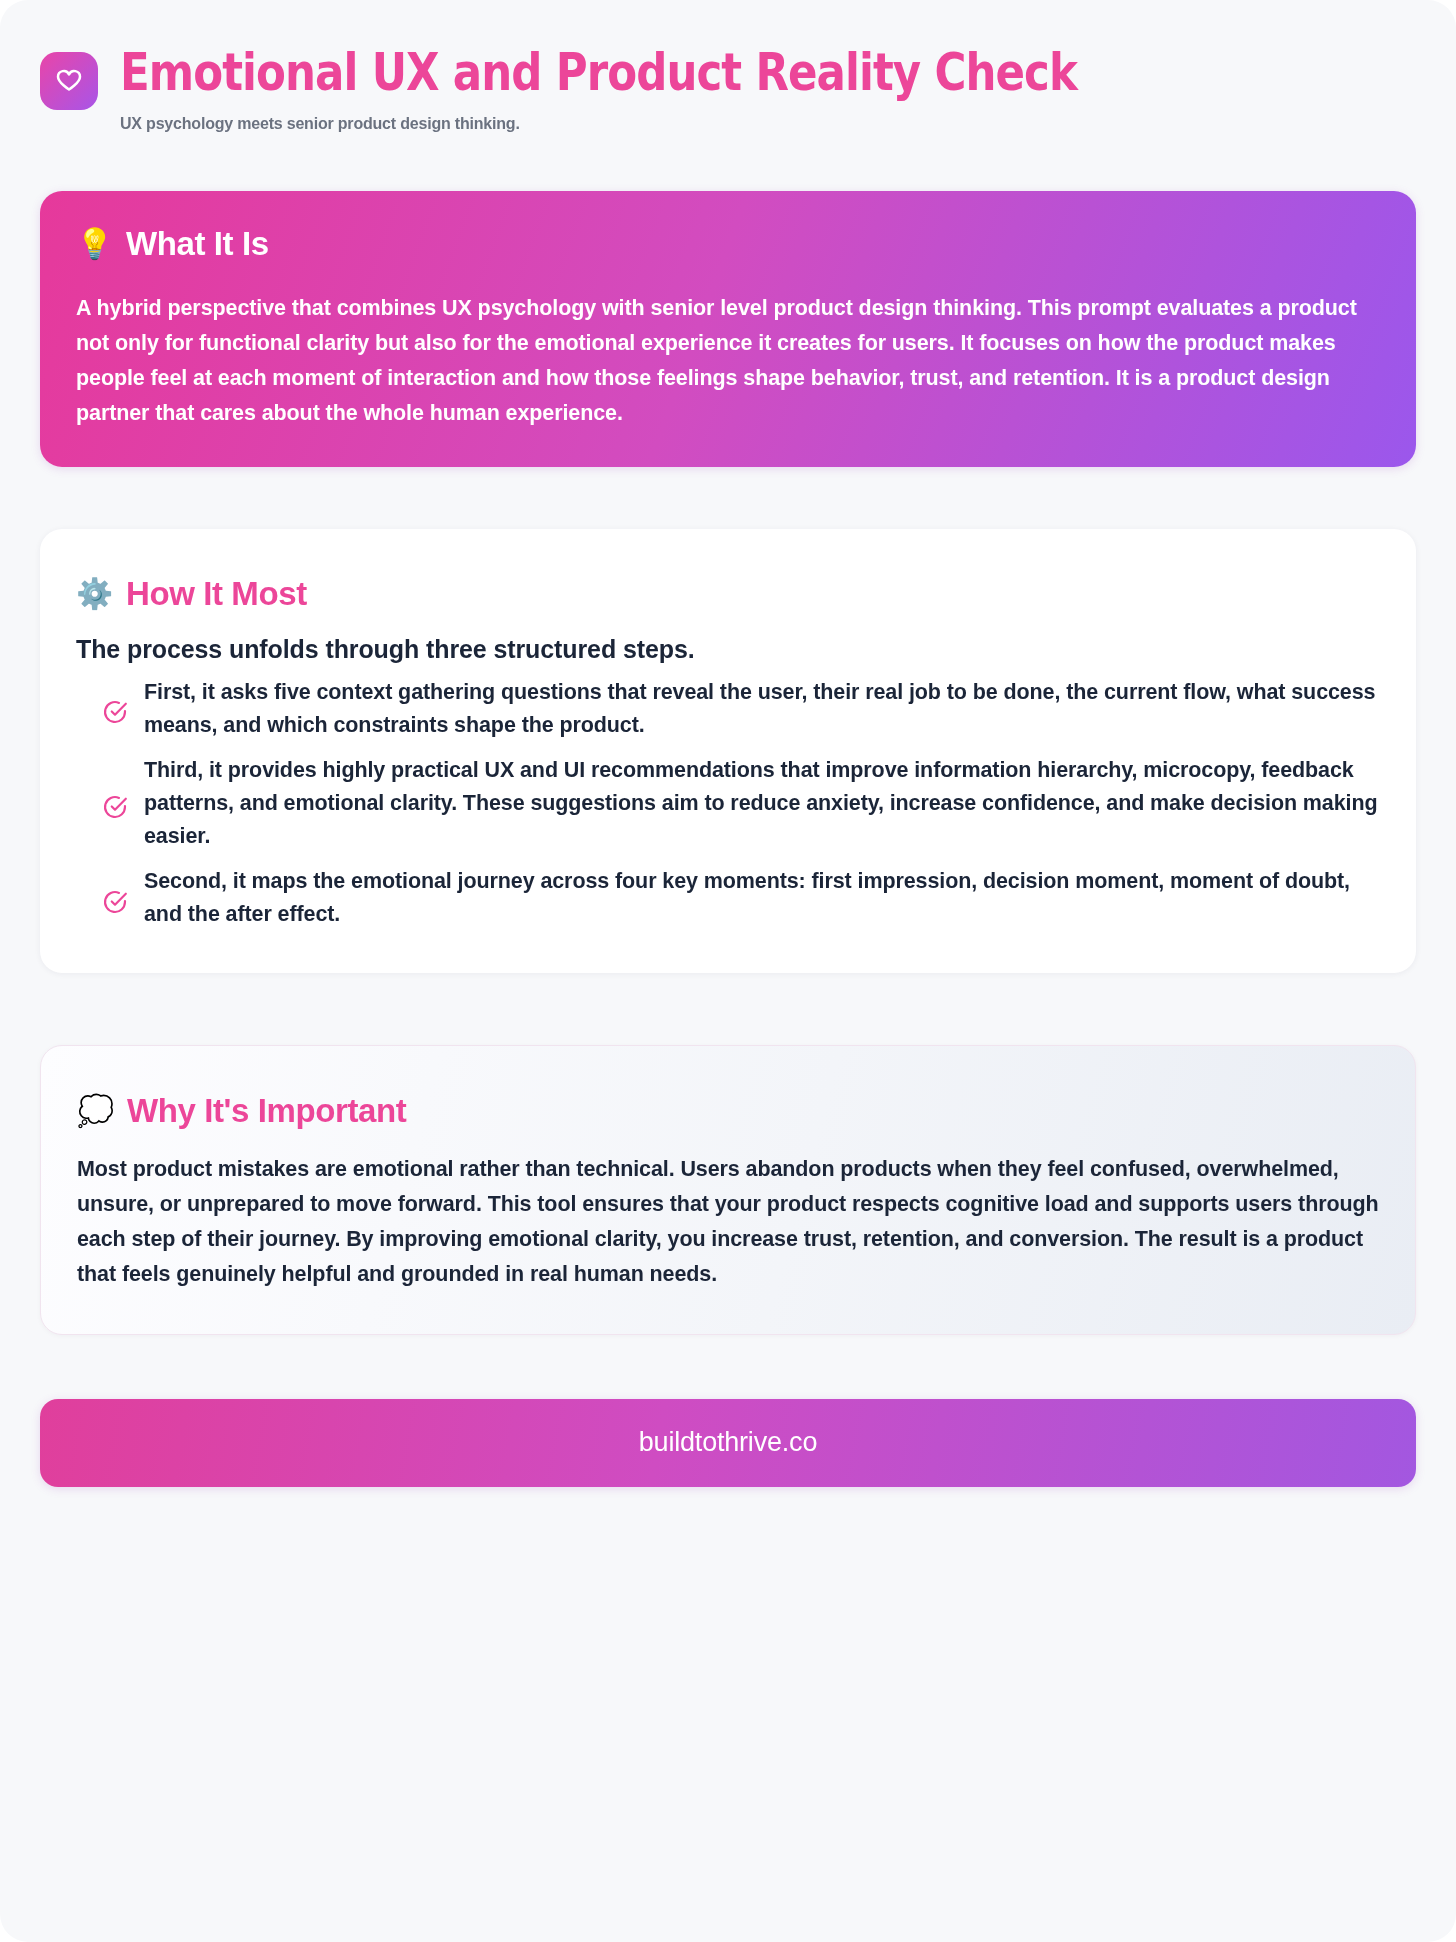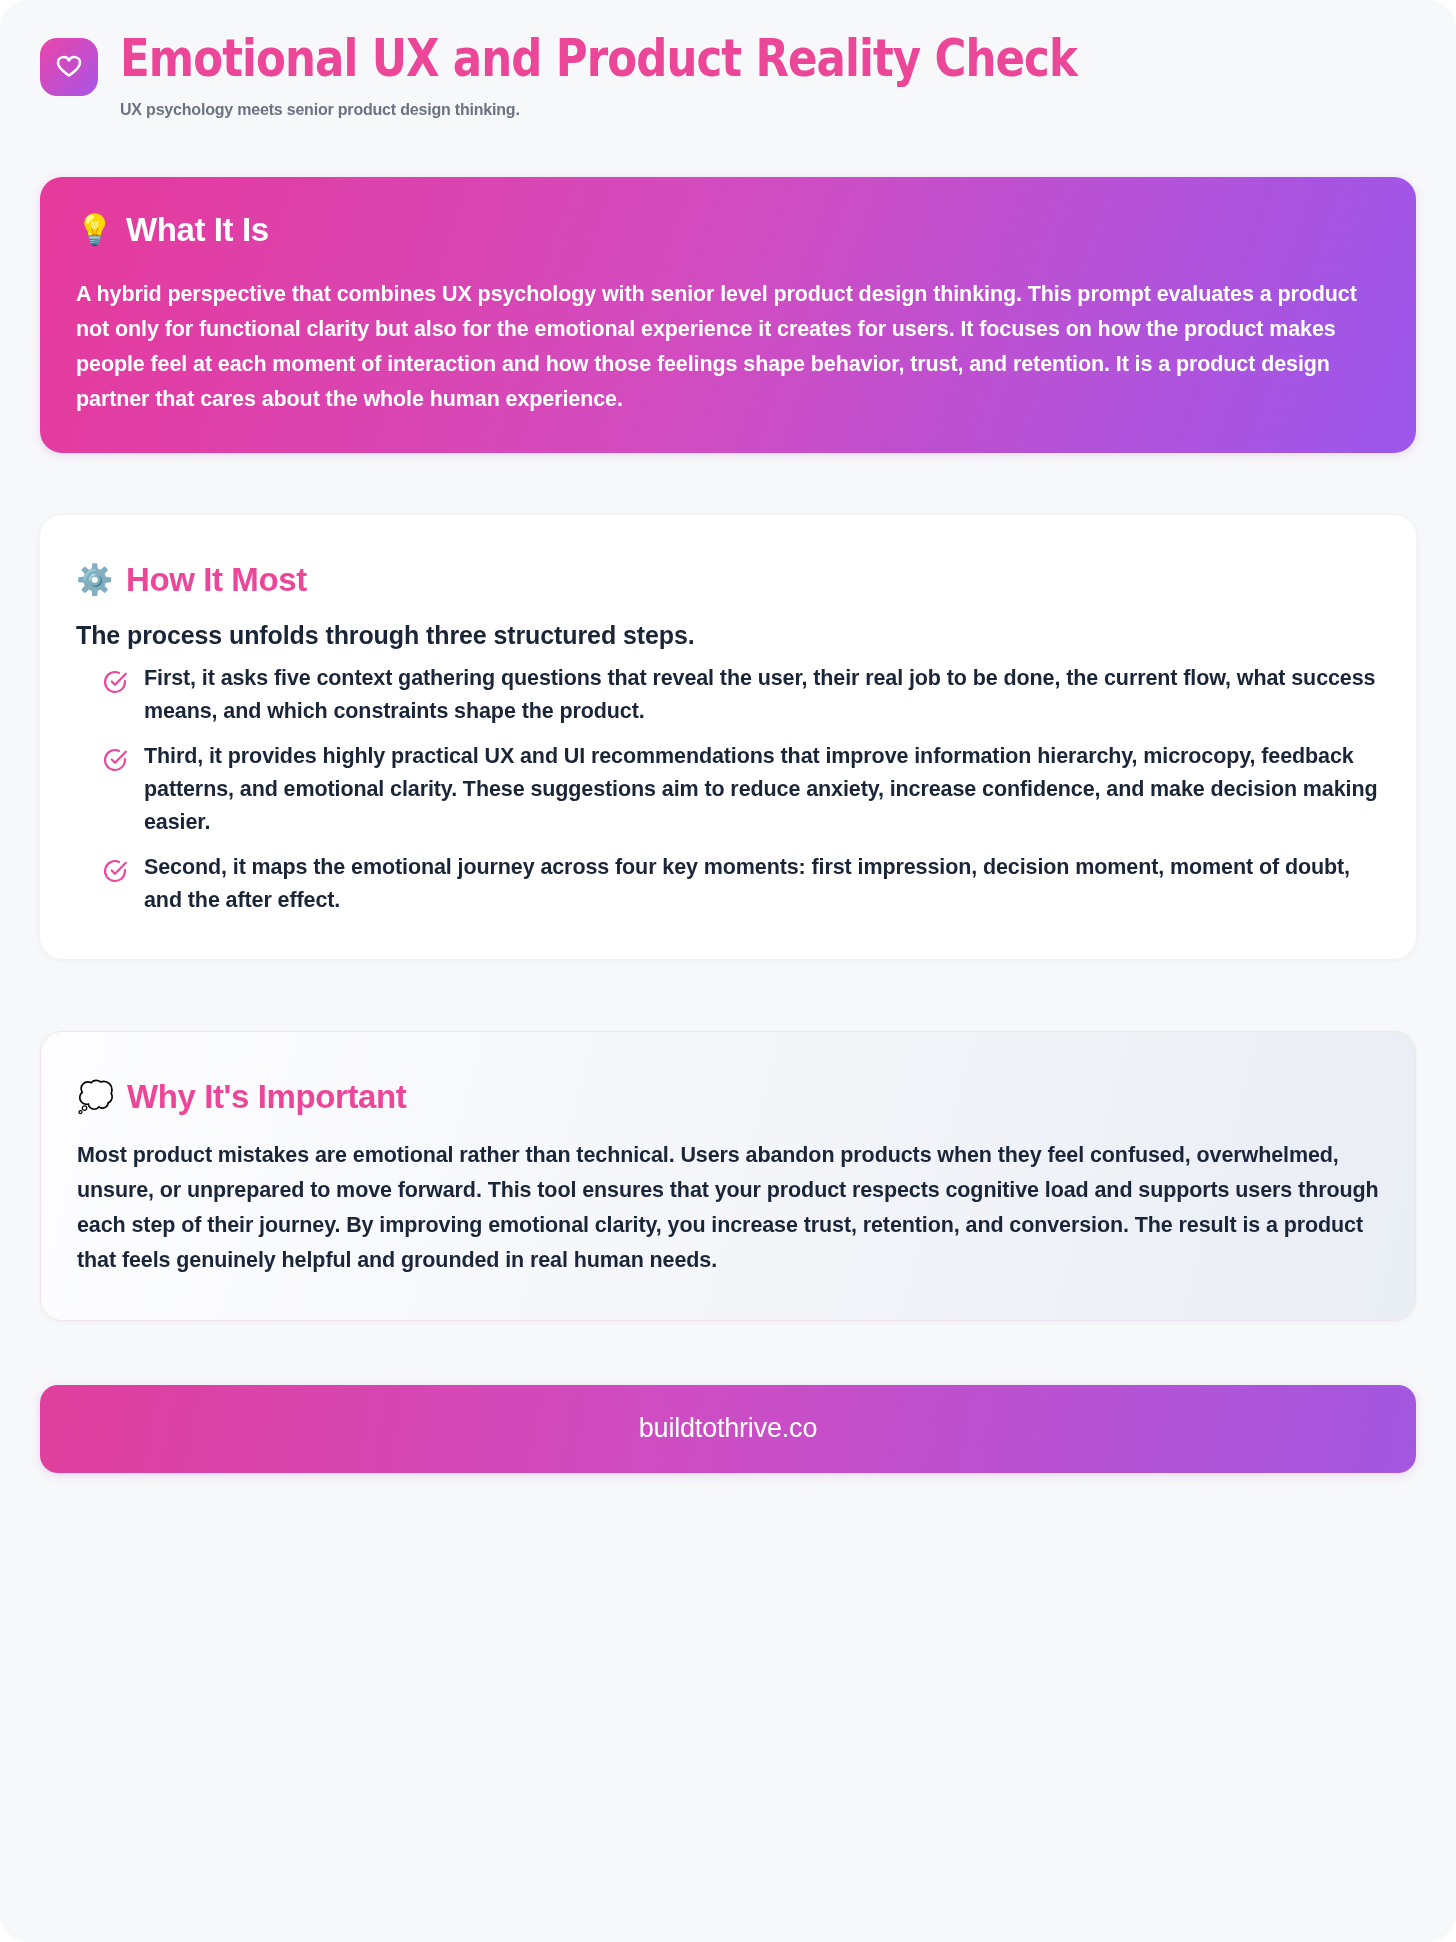--- a/index.html
+++ b/index.html
@@ -14,21 +14,21 @@
     position: relative;
     width: 1456px;
     height: 1942px;
     background: #f7f8fa;
     border-radius: 28px;
     overflow: hidden;
     box-sizing: border-box;
     padding: 0;
   }
   .inner {
-    padding: 30px 40px 0 40px;
+    padding: 44px 40px 0 40px;
   }
 
   
   .header {
     display: flex;
     align-items: flex-start;
     gap: 0;
     position: relative;
     padding-left: 0;
     margin-bottom: 10px;
@@ -134,21 +134,21 @@
   }
 
   
   .steps {
     list-style: none;
     margin: 0;
     padding: 0 0 0 26px;
   }
   .step {
     display: flex;
-    align-items: flex-start;
+    align-items: center;
     gap: 16px;
     margin-bottom: 12px;
   }
   .step:last-child { margin-bottom: 0; }
   .step-icon {
     flex: 0 0 26px;
     width: 26px;
     height: 26px;
     margin-top: 7px;
   }

